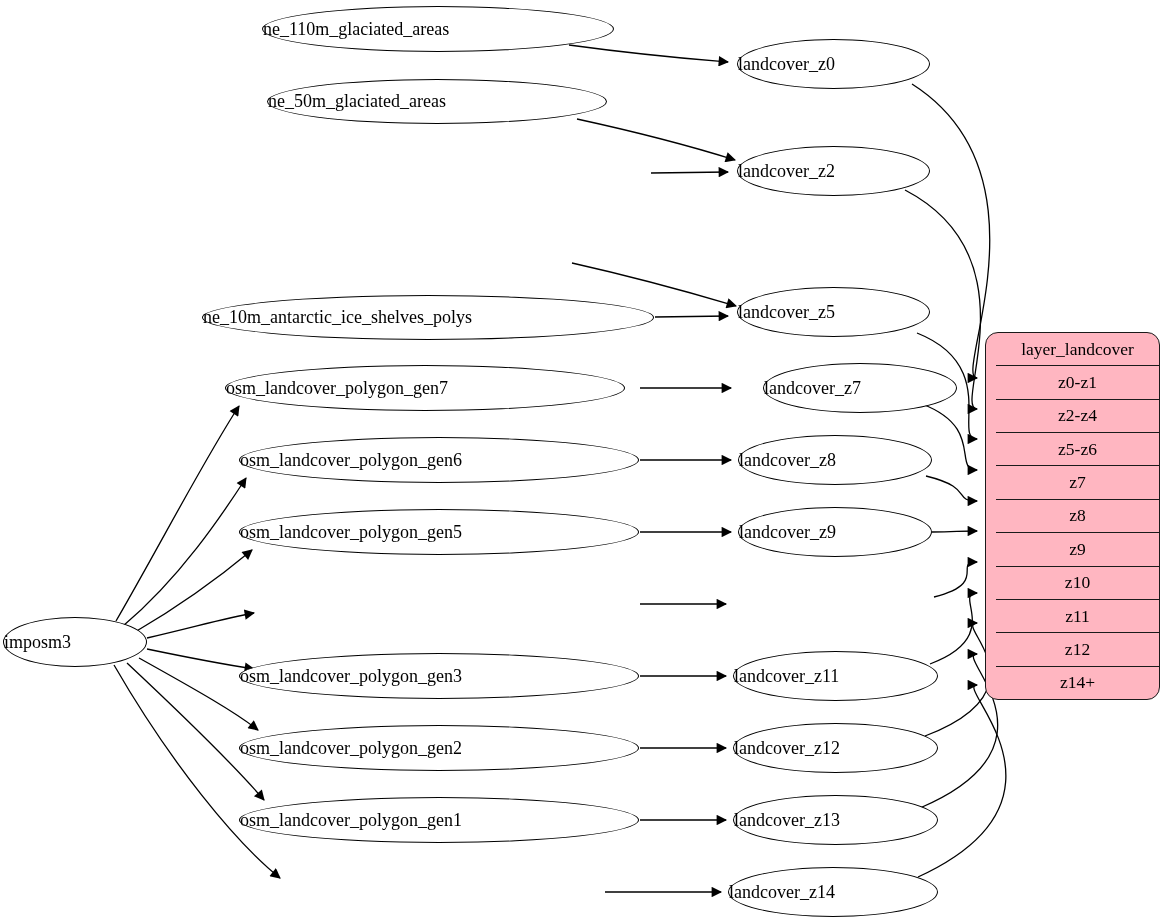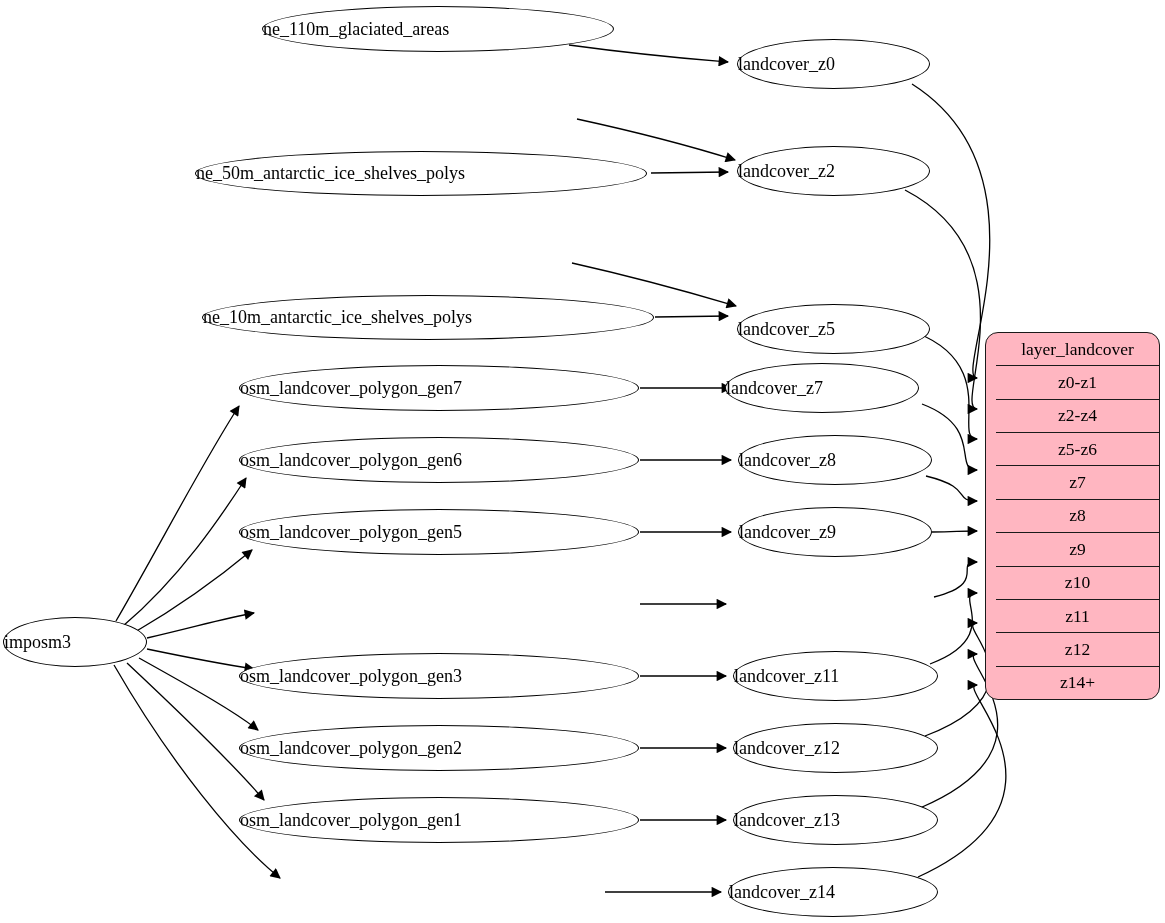--- a/index.html
+++ b/index.html
@@ -87,27 +87,27 @@
     <path class="edge" d="M934,597 C990,583 952,562 977,562" marker-end="url(#arrow)"></path>
     <path class="edge" d="M930,664 C1005,636 952,593 977,593" marker-end="url(#arrow)"></path>
     <path class="edge" d="M925,736 C1050,688 952,623 977,623" marker-end="url(#arrow)"></path>
     <path class="edge" d="M920,808 C1070,744 952,654 977,654" marker-end="url(#arrow)"></path>
     <path class="edge" d="M918,877 C1090,798 952,685 977,685" marker-end="url(#arrow)"></path>
   </svg>
 
   <div class="node" style="left:262px;top:6px;width:352px;height:46px">
       <span>ne_110m_glaciated_areas</span>
     </div>
-  <div class="node" style="left:195px;top:151px;width:452px;height:45px">
-      <span>ne_50m_antarctic_ice_shelves_polys</span>
+  <div class="node" style="left:267px;top:79px;width:340px;height:45px">
+      <span>ne_50m_glaciated_areas</span>
     </div>
   <div class="node" style="left:202px;top:295px;width:452px;height:45px">
       <span>ne_10m_antarctic_ice_shelves_polys</span>
     </div>
-  <div class="node" style="left:239px;top:365px;width:400px;height:46px">
+  <div class="node" style="left:225px;top:365px;width:400px;height:46px">
       <span>osm_landcover_polygon_gen7</span>
     </div>
   <div class="node" style="left:239px;top:437px;width:400px;height:46px">
       <span>osm_landcover_polygon_gen6</span>
     </div>
   <div class="node" style="left:239px;top:509px;width:400px;height:46px">
       <span>osm_landcover_polygon_gen5</span>
     </div>
   <div class="node" style="left:239px;top:653px;width:400px;height:46px">
       <span>osm_landcover_polygon_gen3</span>
@@ -121,24 +121,24 @@
   <div class="node" style="left:3px;top:617px;width:144px;height:50px">
       <span>imposm3</span>
     </div>
 
   <div class="node" style="left:737px;top:39px;width:193px;height:50px">
       <span>landcover_z0</span>
     </div>
   <div class="node" style="left:737px;top:146px;width:193px;height:50px">
       <span>landcover_z2</span>
     </div>
-  <div class="node" style="left:737px;top:304px;width:193px;height:50px">
+  <div class="node" style="left:737px;top:287px;width:193px;height:50px">
       <span>landcover_z5</span>
     </div>
-  <div class="node" style="left:725px;top:363px;width:194px;height:50px">
+  <div class="node" style="left:763px;top:363px;width:194px;height:50px">
       <span>landcover_z7</span>
     </div>
   <div class="node" style="left:738px;top:435px;width:194px;height:50px">
       <span>landcover_z8</span>
     </div>
   <div class="node" style="left:738px;top:507px;width:194px;height:50px">
       <span>landcover_z9</span>
     </div>
   <div class="node" style="left:733px;top:651px;width:205px;height:50px">
       <span>landcover_z11</span>

